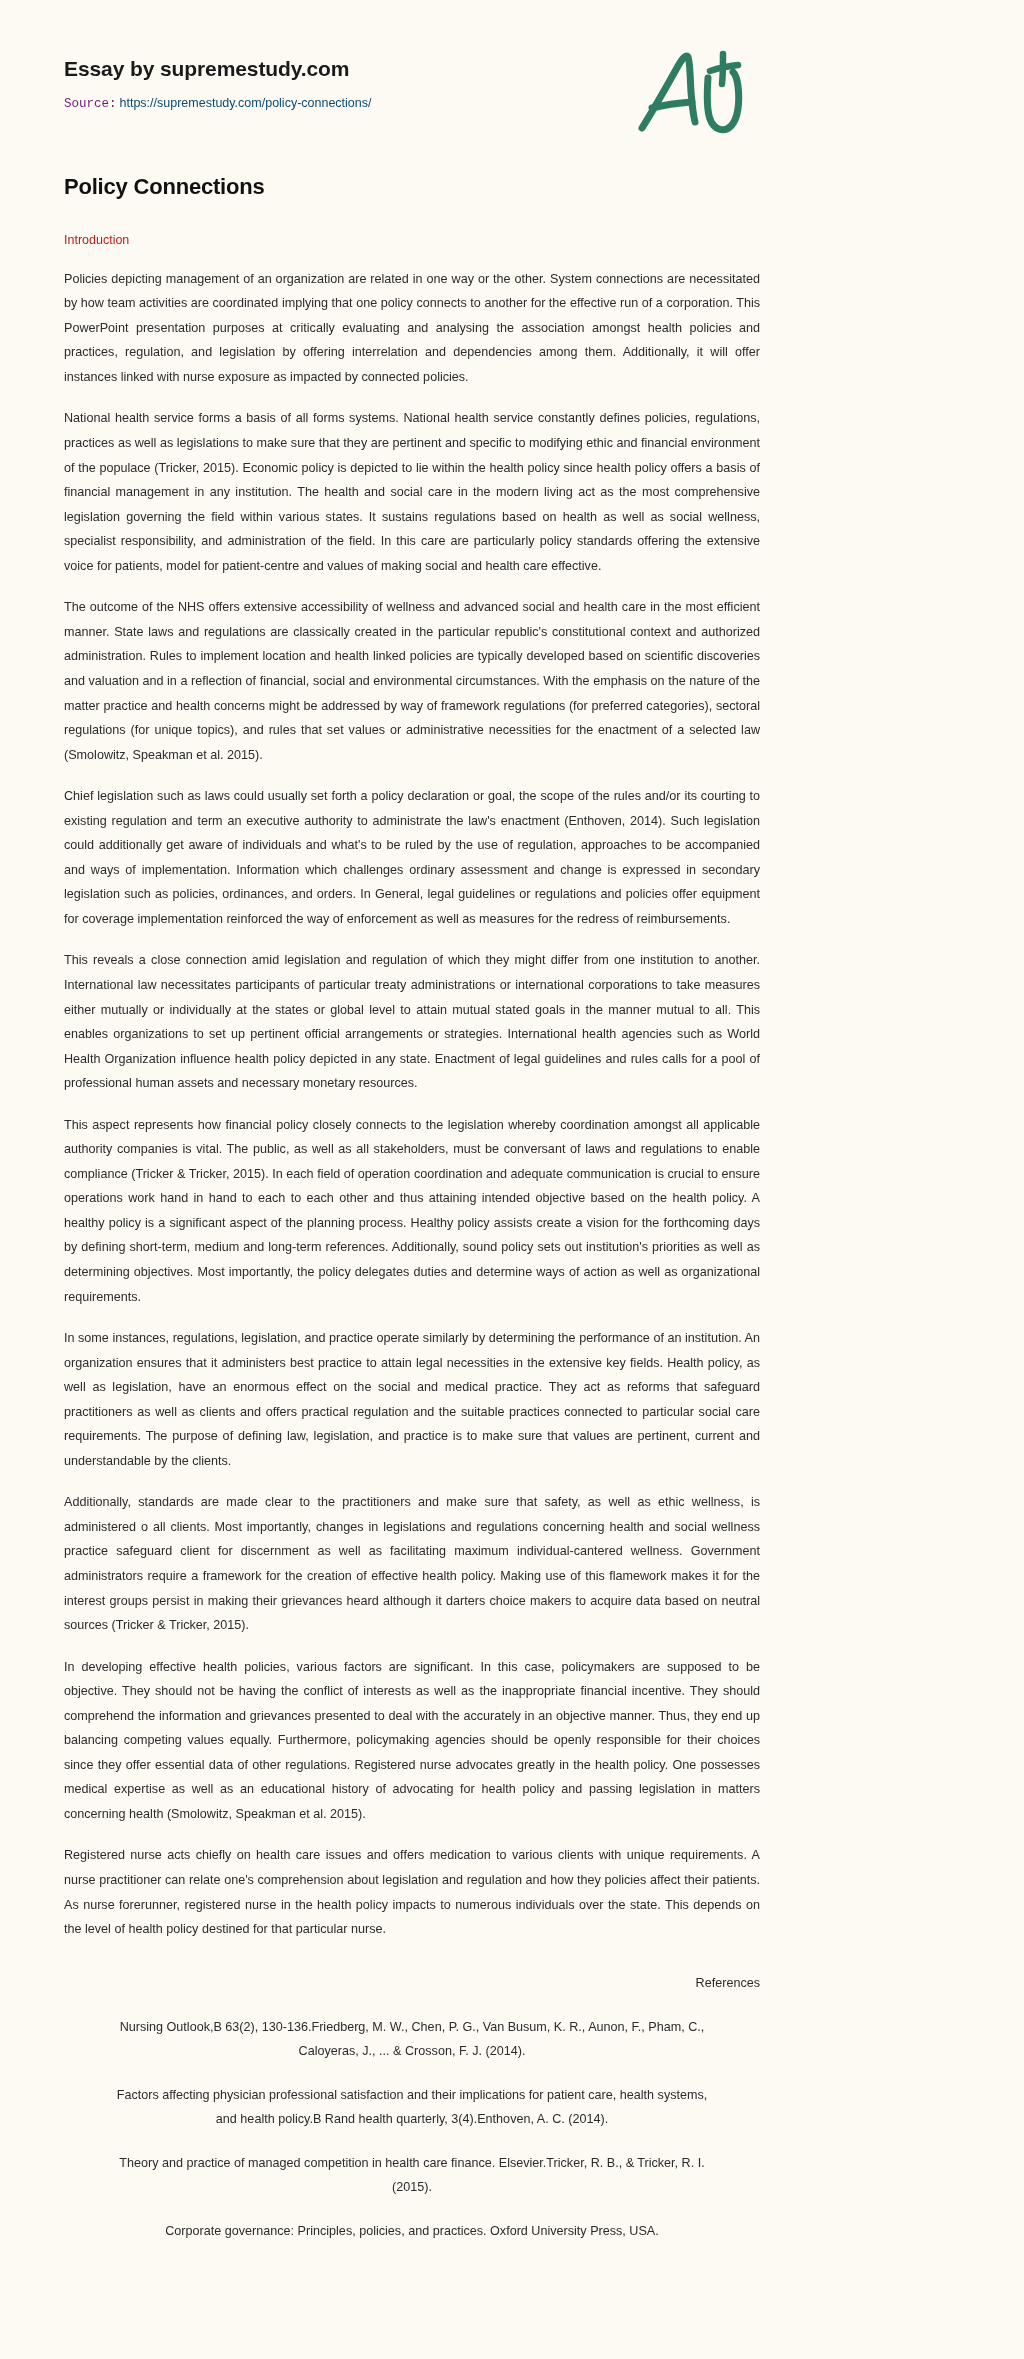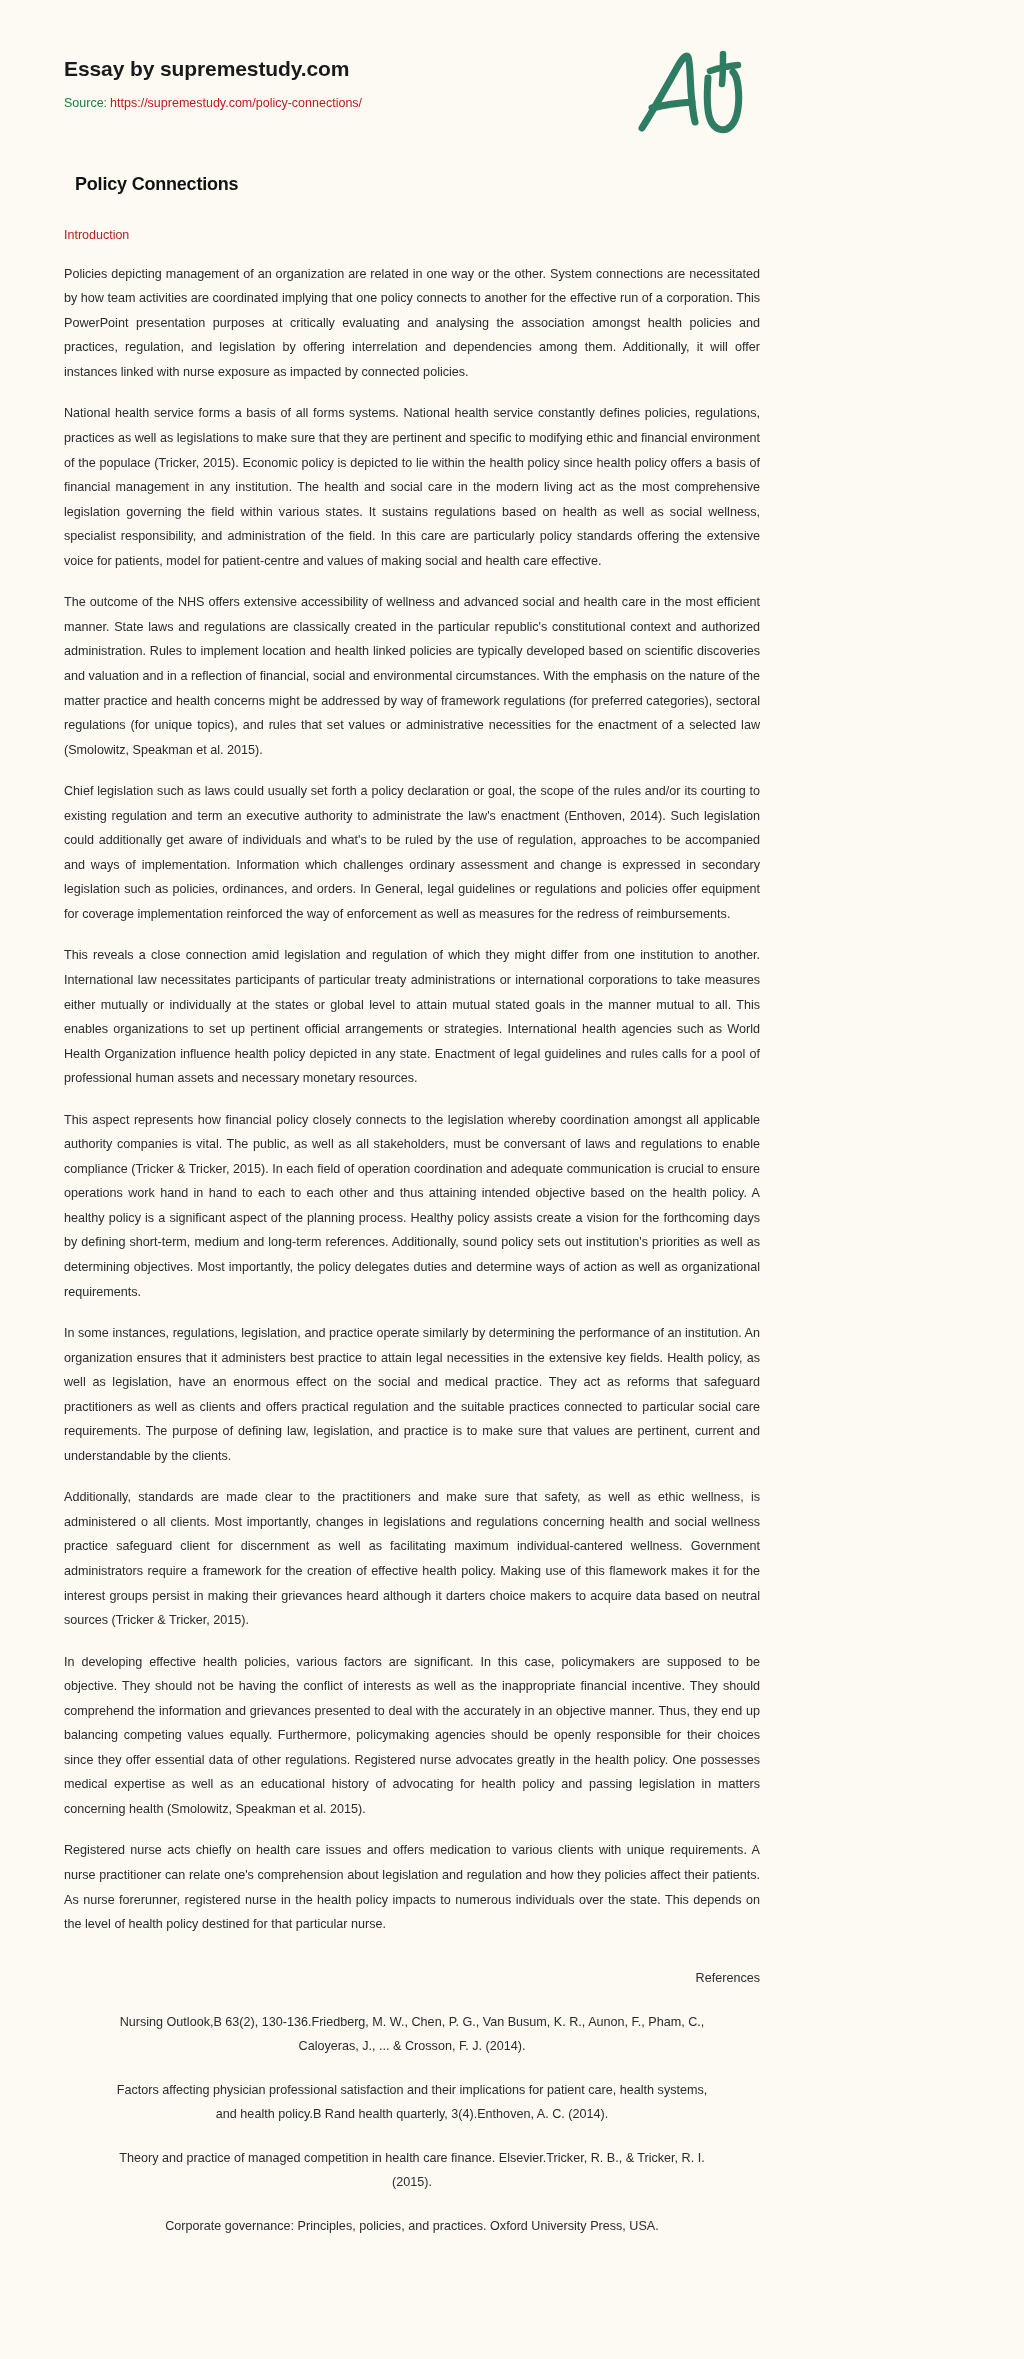--- a/index.html
+++ b/index.html
@@ -38,24 +38,25 @@
     line-height: 1.2;
     margin: 0;
   }
   .source-line {
     margin-top: 14px;
     font-size: 12.5px;
     color: #8c8c8c;
     line-height: 1.3;
   }
   .source-label {
-    color: #15803d;
+    color: #701a75;
+    font-family: Liberation Mono, monospace;
   }
   .source-link {
-    color: #b91c1c;
+    color: #0c4a6e;
     text-decoration: none;
     margin-left: 3px;
   }
   .logo-wrap {
     position: absolute;
     right: 62px;
     top: 42px;
     width: 132px;
     height: 104px;
   }
@@ -64,24 +65,24 @@
     width: 100%;
     height: 100%;
   }
 
   
   .article {
     padding: 0 64px;
     box-sizing: border-box;
   }
   .doc-title {
-    font-size: 18px;
+    font-size: 22px;
     font-weight: bold;
     color: #111111;
-    margin: 24px 0 0 11px;
+    margin: 24px 0 0 0;
     letter-spacing: -0.2px;
   }
   .section-heading {
     font-size: 12.5px;
     color: #b91c1c;
     margin: 31px 0 0 0;
     line-height: 1.5;
   }
   .body-para {
     font-size: 12.6px;

